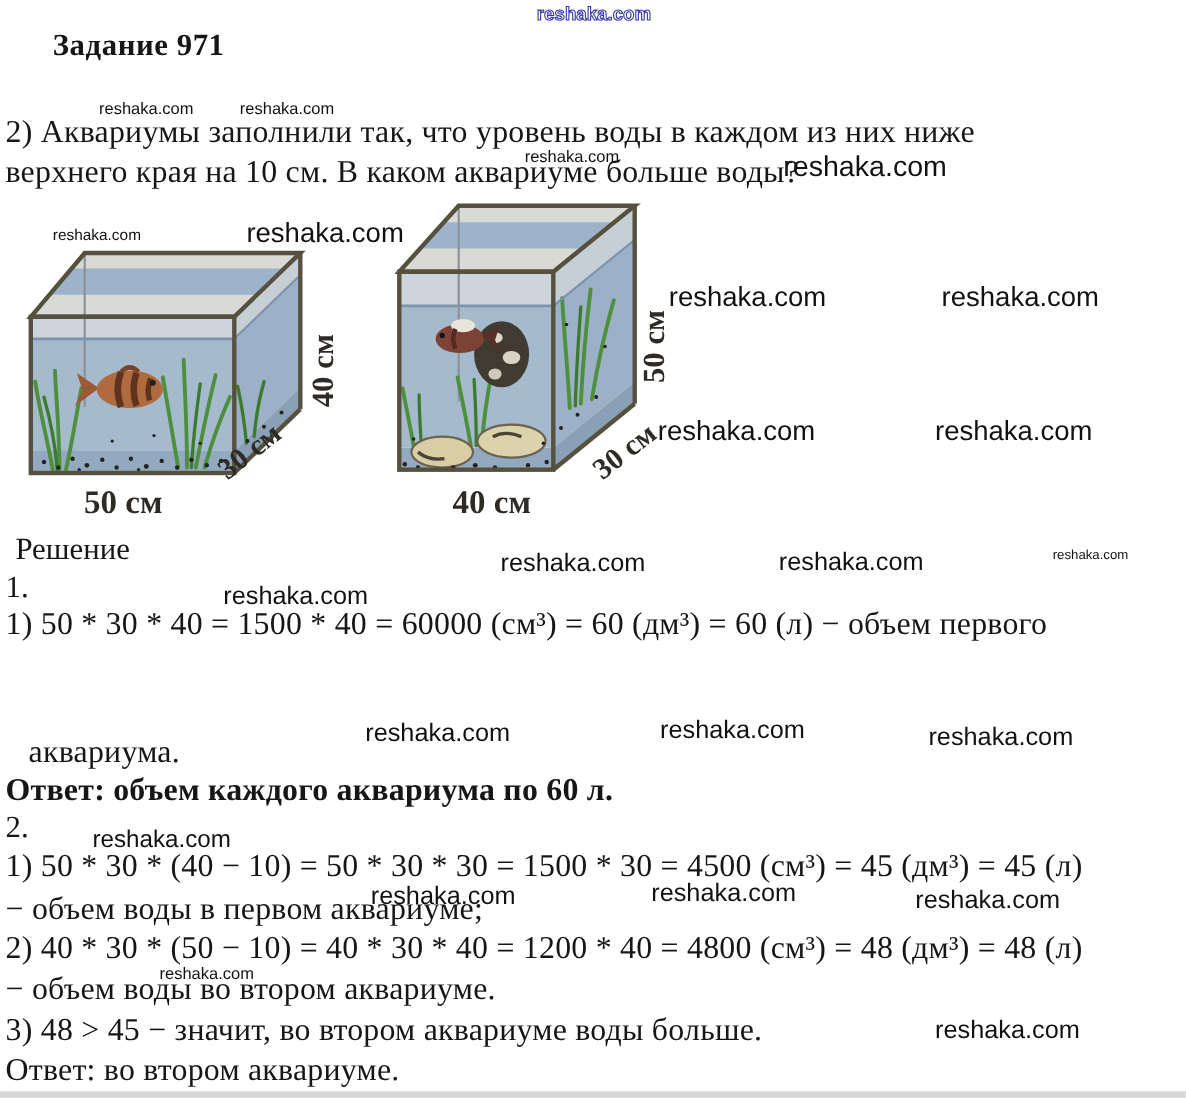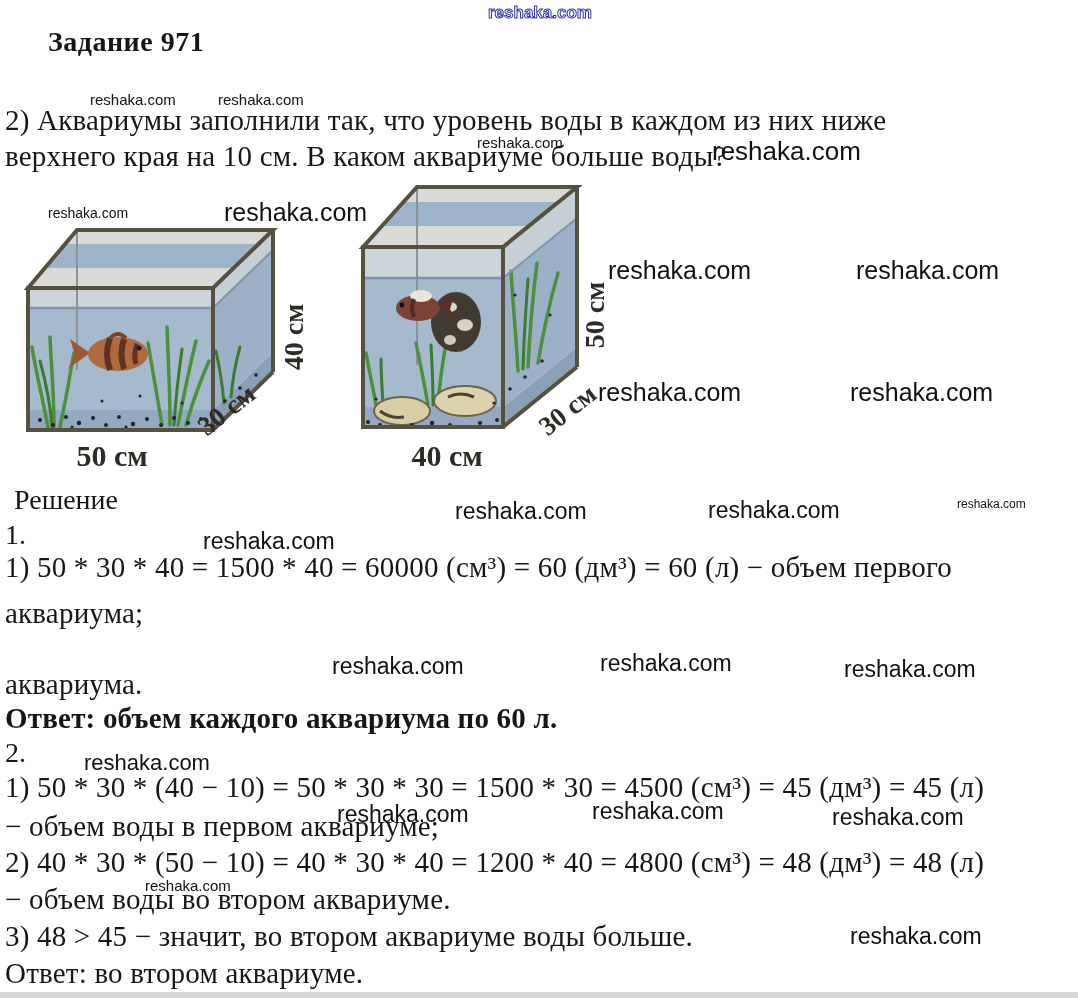--- a/index.html
+++ b/index.html
@@ -214,22 +214,21 @@
       <text transform="translate(594,140) rotate(-90)" font-size="28" text-anchor="middle">50 см</text>
       <text transform="translate(563,242) rotate(-38)" font-size="27" text-anchor="middle">30 см</text>
       <text x="437" y="291" font-size="30" text-anchor="middle">40 см</text>
     </g>
   </svg>
 
   <div class="sol-head">Решение</div>
   <div class="num" style="top:519px;">1.</div>
 
   <div class="line" style="top:551px;">1) 50 * 30 * 40 = 1500 * 40 = 60000 (см³) = 60 (дм³) = 60 (л) − объем первого</div>
-  <div class="line" style="top:597px;">аквариума;</div>
-  <div class="line" style="top:668px;">аквариума.</div>
+  <div class="line" style="top:668px;margin-left:21px;">аквариума.</div>
   <div class="line" style="top:702px;font-weight:bold;">Ответ: объем каждого аквариума по 60 л.</div>
 
   <div class="num" style="top:737px;">2.</div>
   <div class="line" style="top:771px;">1) 50 * 30 * (40 − 10) = 50 * 30 * 30 = 1500 * 30 = 4500 (см³) = 45 (дм³) = 45 (л)</div>
   <div class="line" style="top:810px;text-align:center;">− объем воды в первом аквариуме;</div>
   <div class="line" style="top:846px;text-align:center;">2) 40 * 30 * (50 − 10) = 40 * 30 * 40 = 1200 * 40 = 4800 (см³) = 48 (дм³) = 48 (л)</div>
   <div class="line" style="top:883px;">− объем воды во втором аквариуме.</div>
   <div class="line" style="top:920px;">3) 48 &gt; 45 − значит, во втором аквариуме воды больше.</div>
   <div class="line" style="top:957px;">Ответ: во втором аквариуме.</div>
 

